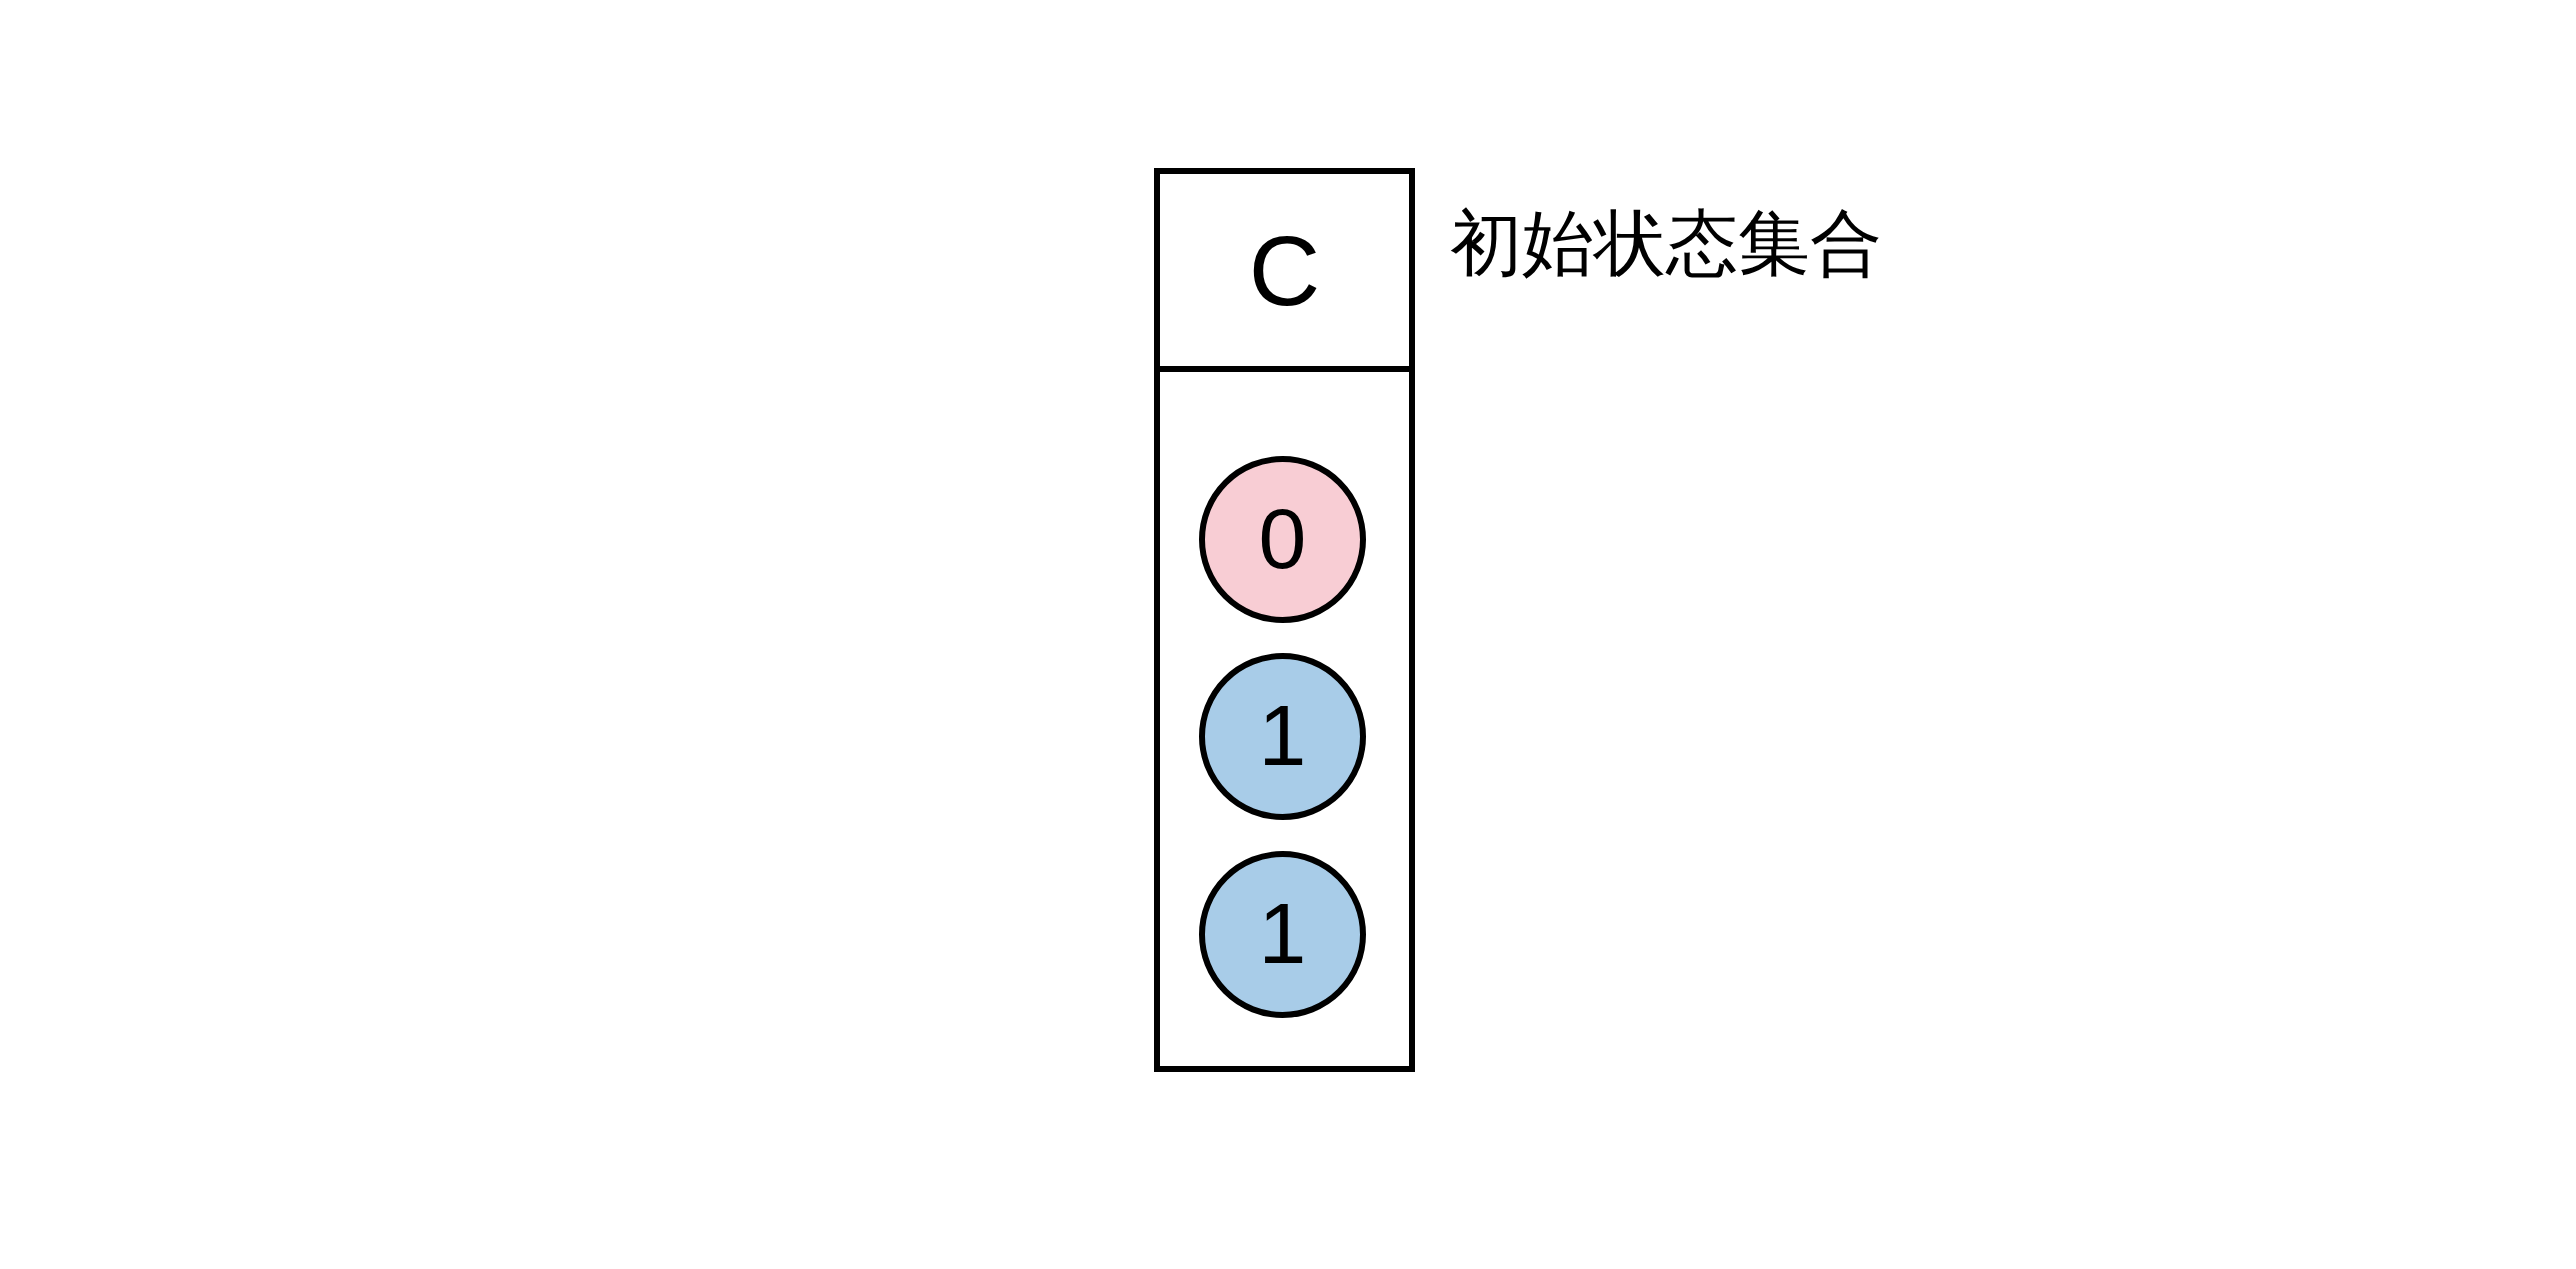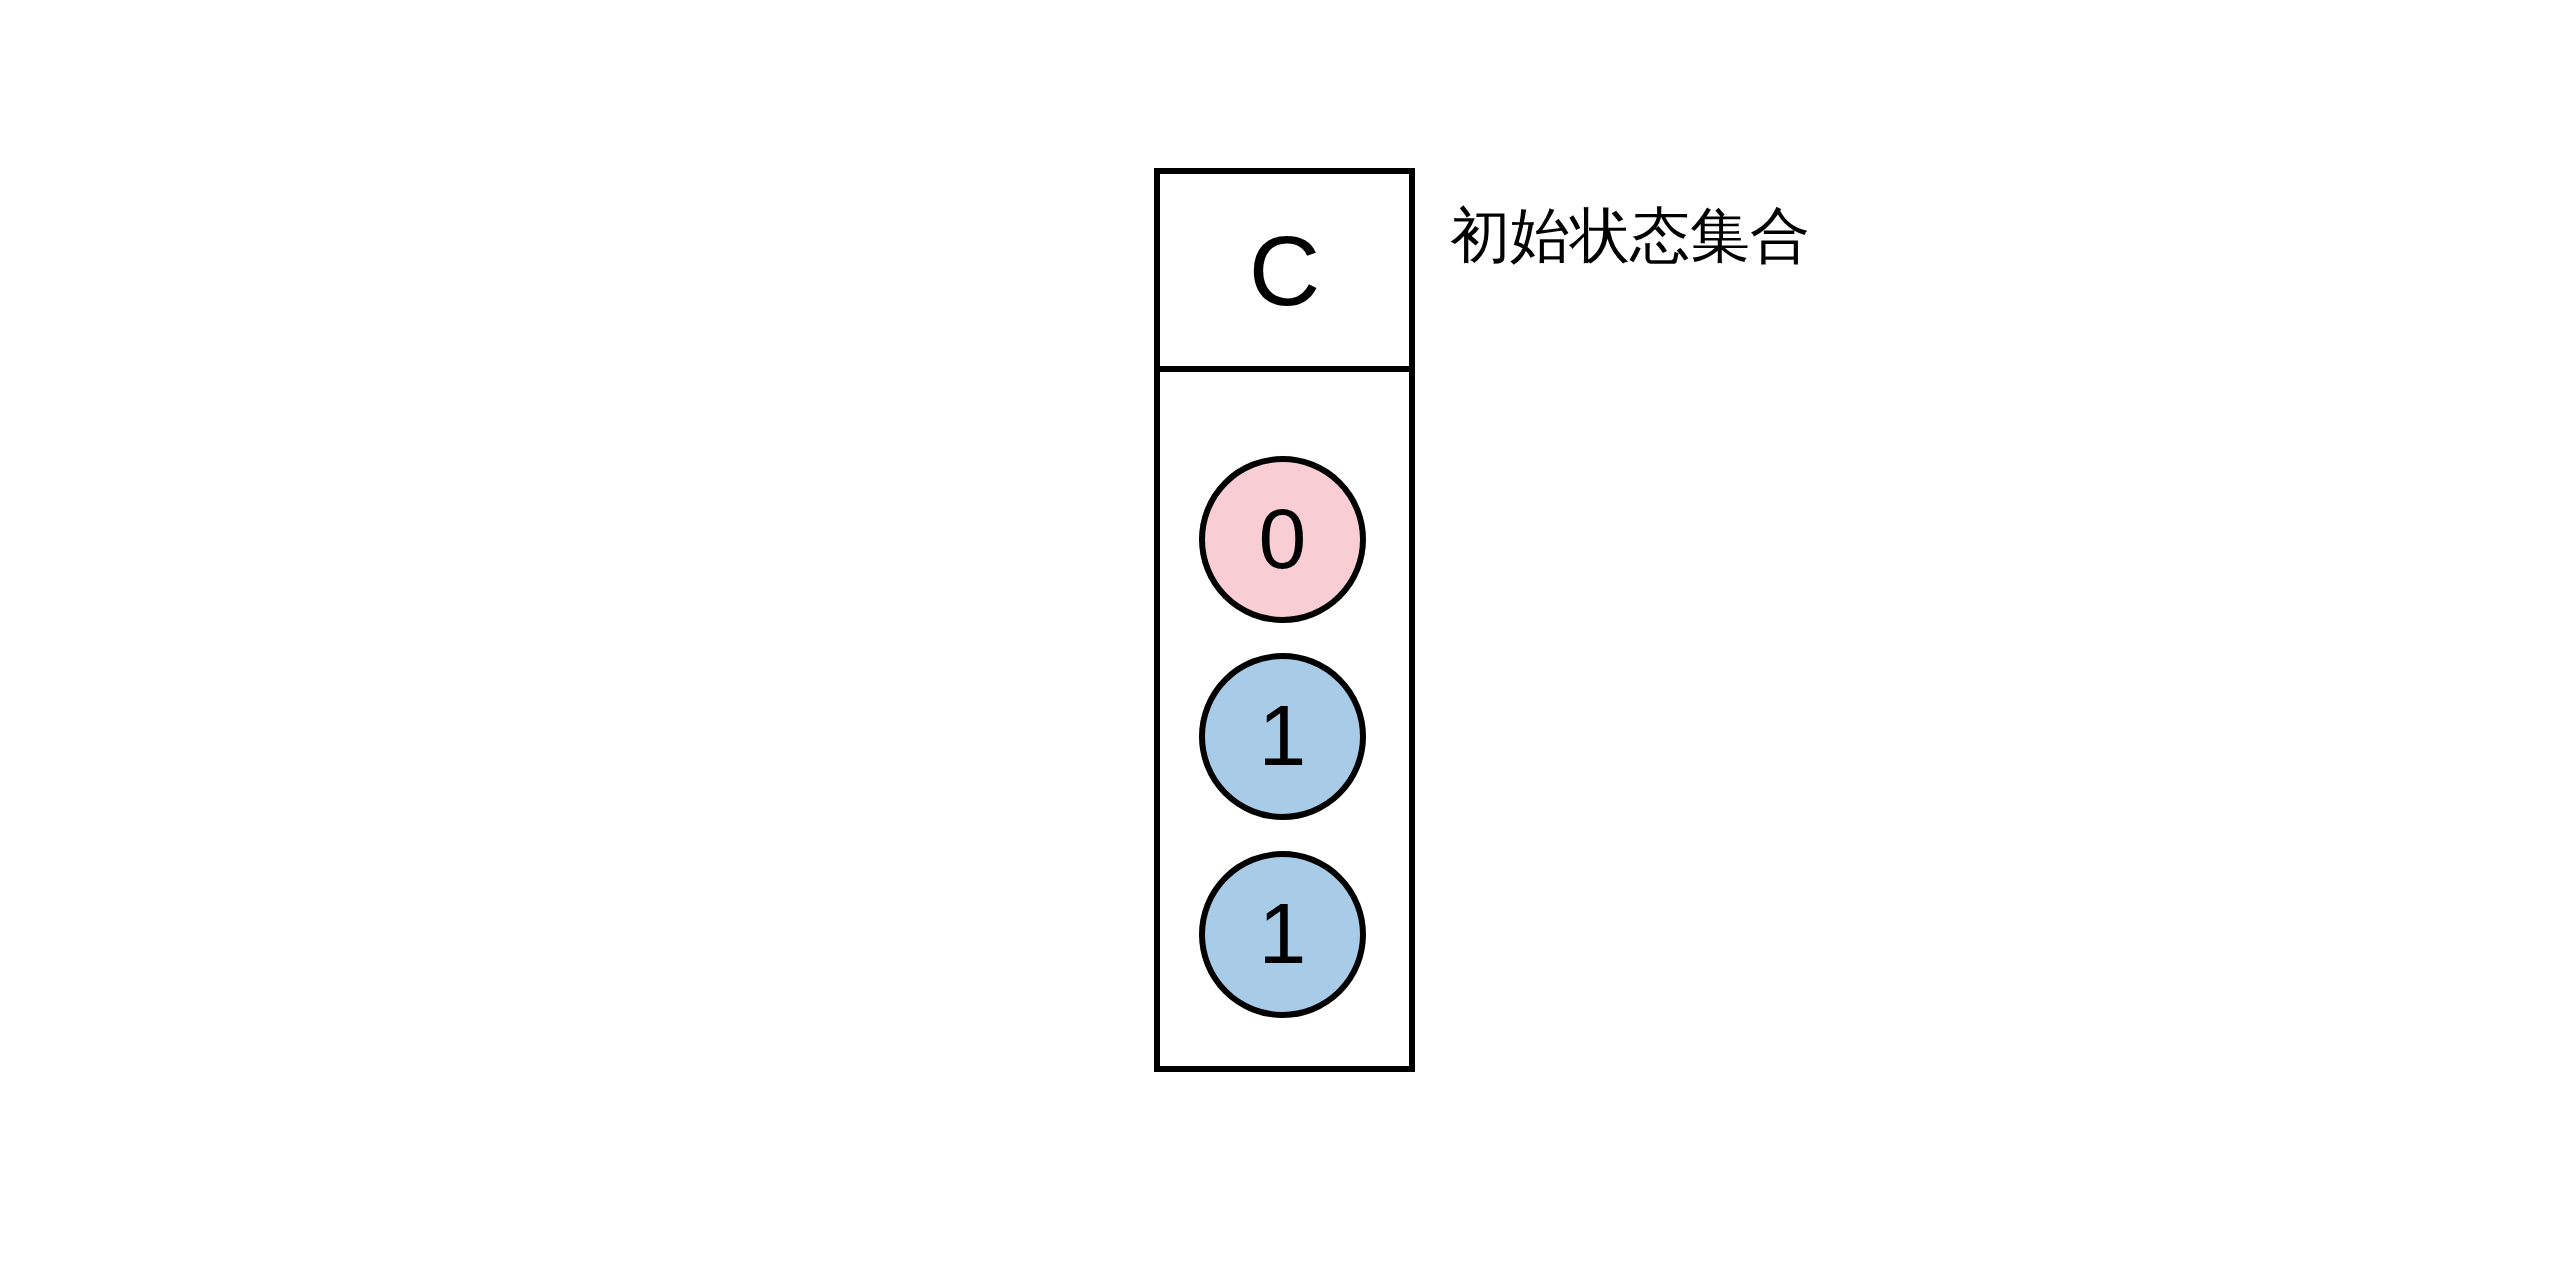--- a/index.html
+++ b/index.html
@@ -86,21 +86,21 @@
 
   .node-0 { top: 84px; }
   .node-1 { top: 281px; }
   .node-2 { top: 479px; }
 
   
   .annotation {
     position: absolute;
     left: 1450px;
     top: 200px;
-    font-size: 60px;
+    font-size: 72px;
     line-height: 1.2;
     color: #000000;
     white-space: nowrap;
     font-weight: 400;
   }
 </style>
 </head>
 <body>
 
 <div id="stage">

